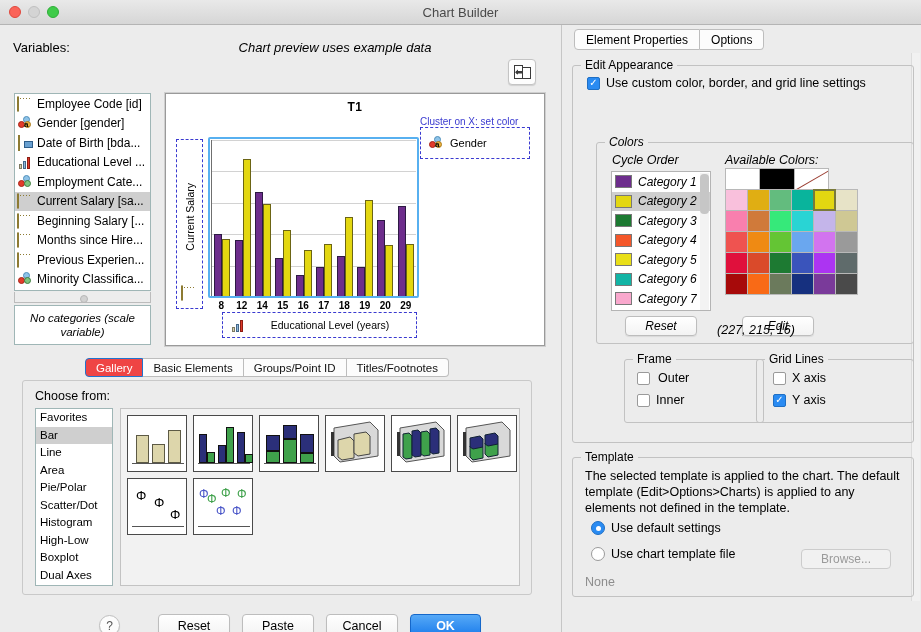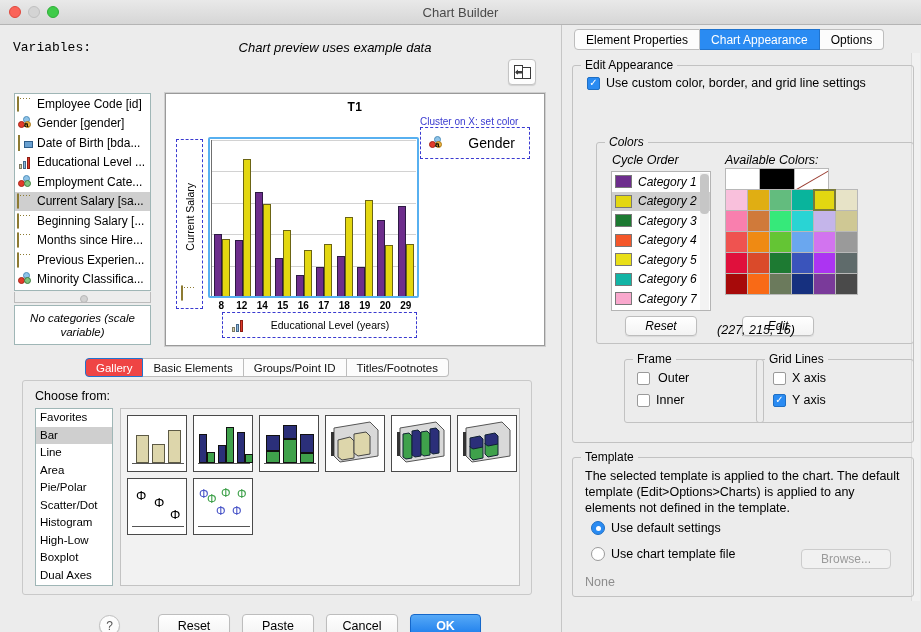--- a/index.html
+++ b/index.html
@@ -26,21 +26,21 @@
   .dot.red{background:#fa6459;border:1px solid #e0483d;}
   .dot.yellow{background:#d4d4d4;border:1px solid #c0c0c0;}
   .dot.green{background:#3fcb49;border:1px solid #2fae38;}
   .win-title {
     width:100%; text-align:center; font-size:13px; color:#4a4a4a;
     font-family:"Liberation Sans", sans-serif;
   }
 
   
   .leftpane { position:absolute; left:0; top:25px; width:561px; height:607px; background:#ececec; }
-  .vars-label { position:absolute; left:13px; top:15px; font-size:13px;font-family:Liberation Mono, monospace; }
+  .vars-label { position:absolute; left:13px; top:15px; font-size:13px; }
   .preview-note {
     position:absolute; left:185px; top:15px; width:300px; text-align:center;
     font-style:italic; font-size:13px;
   }
   .swap-btn {
     position:absolute; left:508px; top:34px; width:28px; height:26px;
     background:#fdfdfd; border:1px solid #c4c4c4; border-radius:4px;
     display:flex; align-items:center; justify-content:center;
     box-shadow:0 1px 1px rgba(0,0,0,.12);
   }
@@ -95,21 +95,21 @@
     box-shadow:inset 0 0 0 2px #fff, 0 0 0 1px #cfcfcf;
   }
   .canvas-title { position:absolute; left:0; top:6px; width:100%; text-align:center;
     font-weight:bold; font-size:12px; letter-spacing:.5px; }
   .cluster-label { position:absolute; left:254px; top:22px; font-size:10px; color:#3a3ad0; white-space:nowrap;}
   .cluster-drop {
     position:absolute; left:254px; top:33px; width:110px; height:32px;
     border:1px dashed #3a3ad0; background:#fff;
     display:flex; align-items:center; gap:6px; padding-left:8px;
   }
-  .cluster-drop .txt{flex:1;text-align:right;font-size:14px;padding-right:14px;}
+  .cluster-drop .txt{flex:1;text-align:left;font-size:11px;padding-right:14px;}
 
   .ylabel-drop{
     position:absolute; left:10px; top:45px; width:27px; height:170px;
     border:1px dashed #3a3ad0; background:#fff;
     display:flex; flex-direction:column; align-items:center; justify-content:center;
   }
   .ylabel-drop .vtxt{
     writing-mode:vertical-rl; transform:rotate(180deg);
     font-size:10.5px; white-space:nowrap; margin-bottom:14px;
   }
@@ -553,21 +553,20 @@
       <div class="pbtn paste">Paste</div>
       <div class="pbtn cancel">Cancel</div>
       <div class="pbtn ok">OK</div>
     </div>
   </div>
 
   <div class="rightpane">
 
     <div class="rtabs">
       <div class="rtab">Element Properties</div>
-      <div class="rtab active">Chart Appearance</div>
       <div class="rtab">Options</div>
     </div>
 
     <div class="rt-scroll"></div>
 
     <div class="group g-edit">
       <span class="glegend">Edit Appearance</span>
 
       <div class="cb-row" style="left:14px;top:10px;">
         <span class="cbx on">✓</span>

